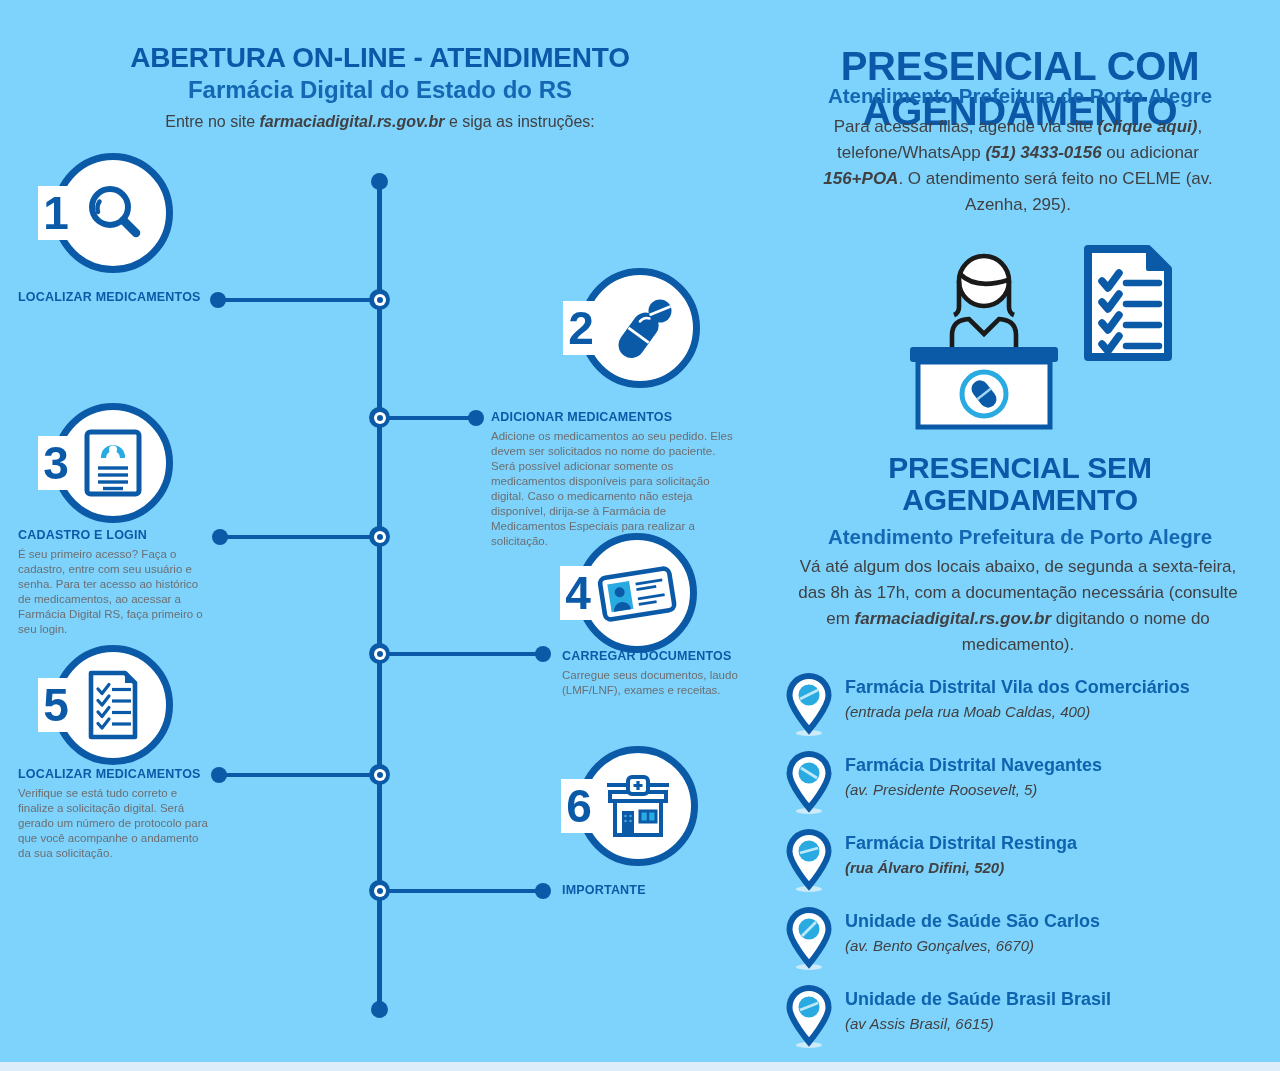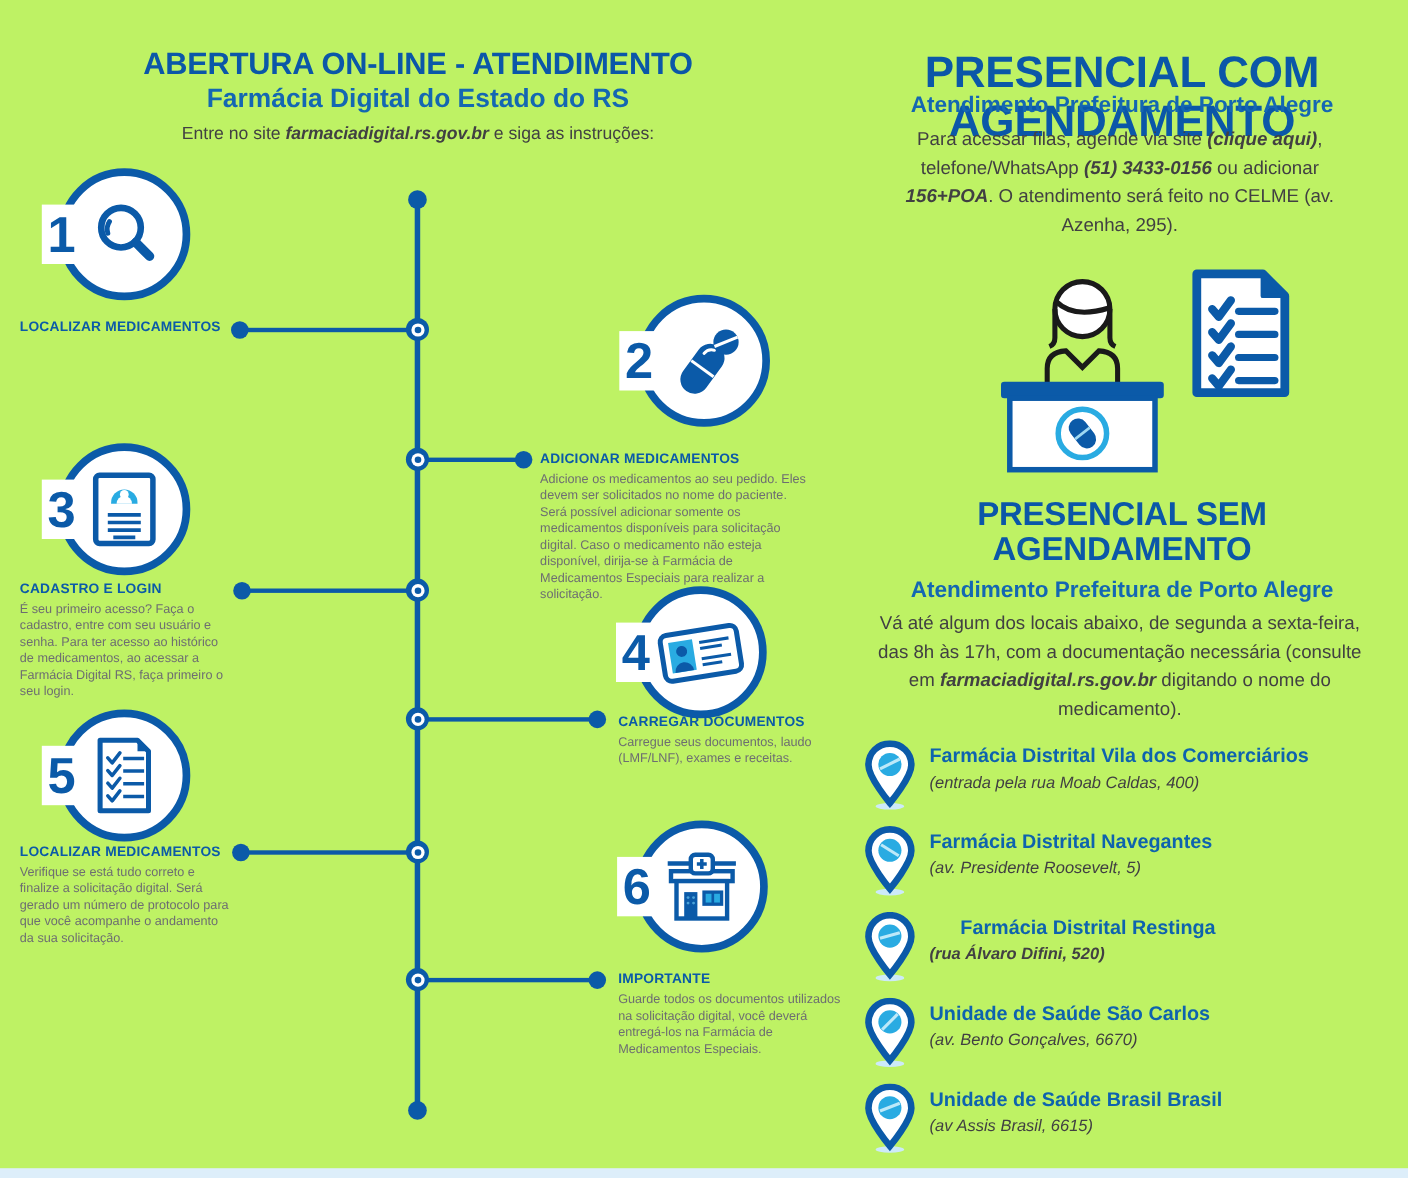--- a/index.html
+++ b/index.html
@@ -1,16 +1,16 @@
 <!DOCTYPE html>
 <html><head>
 <meta charset="utf-8">
 <style>
   html,body{margin:0;padding:0;background:#fff;}
-  .canvas{position:relative;width:1280px;height:1071px;background:#bef264;
+  .canvas{position:relative;width:1280px;height:1071px;background:#7dd3fc;
           font-family:"Liberation Sans",sans-serif;overflow:hidden;}
   .abs{position:absolute;}
   .center{text-align:center;}
   .big-title{font-weight:bold;color:#0b57a8;font-size:28px;letter-spacing:-0.2px;}
   .sub-title{font-weight:bold;color:#1467b2;font-size:24px;}
   .sub-title2{font-weight:bold;color:#1467b2;font-size:20.5px;}
   .instruction{font-size:16px;color:#414042;}
   .bi{font-weight:bold;font-style:italic;}
   .body-lg{font-size:17px;line-height:26px;color:#414042;}
   .step-h{font-weight:bold;color:#0b5aa8;font-size:12.5px;letter-spacing:0.2px;}
@@ -180,21 +180,20 @@
           <circle cx="32.5" cy="43" r="1.3"></circle>
         <circle cx="27.5" cy="48" r="1.3"></circle>
           <circle cx="32.5" cy="48" r="1.3"></circle>
       </g>
       <rect x="42" y="38" width="16" height="11" fill="#29abe2" stroke="#0b5aa8" stroke-width="3"></rect>
       <line x1="50" y1="38" x2="50" y2="49" stroke="#0b5aa8" stroke-width="2.4"></line>
     </svg>
   </div>
   <div class="abs step-num" style="left:561px;top:779px;">6</div>
   <div class="abs step-h" style="left:562px;top:883px;">IMPORTANTE</div>
-  <div class="abs step-p" style="left:562px;top:902px;width:210px;">Guarde todos os documentos utilizados na solicitação digital, você deverá entregá-los na Farmácia de Medicamentos Especiais.</div>
 
   <div class="abs big-title center" style="left:770px;top:44px;width:500px;font-size:40px;">PRESENCIAL COM AGENDAMENTO</div>
   <div class="abs sub-title2 center" style="left:770px;top:84px;width:500px;">Atendimento Prefeitura de Porto Alegre</div>
   <div class="abs body-lg center" style="left:803px;top:114px;width:430px;">
     <span>Para acessar filas, agende via site </span><span class="bi">(clique aqui)</span><span>, telefone/WhatsApp </span><span class="bi">(51) 3433-0156</span><span> ou adicionar </span><span class="bi">156+POA</span><span>. O atendimento será feito no CELME (av. Azenha, 295).</span>
   </div>
 
   <div class="abs" style="left:896px;top:241px;">
     <svg width="176" height="190" viewBox="0 0 176 190">
       <circle cx="88" cy="40" r="25" fill="#fff" stroke="#1a1a1a" stroke-width="4.6"></circle>
@@ -258,21 +257,21 @@
   <div class="abs loc-addr" style="left:845px;top:781px;">(av. Presidente Roosevelt, 5)</div>
 
   <div class="abs" style="left:786px;top:829px;">
     <svg width="46" height="64" viewBox="0 0 46 64">
       <ellipse cx="23" cy="60" rx="13" ry="3" fill="#cdeaf8"></ellipse>
       <path d="M23 3 C12 3 3.5 11.5 3.5 22.5 C3.5 34 23 57 23 57 C23 57 42.5 34 42.5 22.5 C42.5 11.5 34 3 23 3 Z" fill="#fff" stroke="#0b5aa8" stroke-width="6"></path>
       <circle cx="23" cy="22" r="10.5" fill="#29abe2"></circle>
       <line x1="14" y1="24" x2="32" y2="19" stroke="#bde9f9" stroke-width="2.8"></line>
     </svg>
   </div>
-  <div class="abs loc-name" style="left:873px;top:833px;">Farmácia Distrital Restinga</div>
+  <div class="abs loc-name" style="left:845px;top:833px;">Farmácia Distrital Restinga</div>
   <div class="abs loc-addr" style="left:845px;top:859px;font-weight:bold;">(rua Álvaro Difini, 520)</div>
 
   <div class="abs" style="left:786px;top:907px;">
     <svg width="46" height="64" viewBox="0 0 46 64">
       <ellipse cx="23" cy="60" rx="13" ry="3" fill="#cdeaf8"></ellipse>
       <path d="M23 3 C12 3 3.5 11.5 3.5 22.5 C3.5 34 23 57 23 57 C23 57 42.5 34 42.5 22.5 C42.5 11.5 34 3 23 3 Z" fill="#fff" stroke="#0b5aa8" stroke-width="6"></path>
       <circle cx="23" cy="22" r="10.5" fill="#29abe2"></circle>
       <line x1="16" y1="29" x2="30" y2="15" stroke="#bde9f9" stroke-width="2.8"></line>
     </svg>
   </div>

